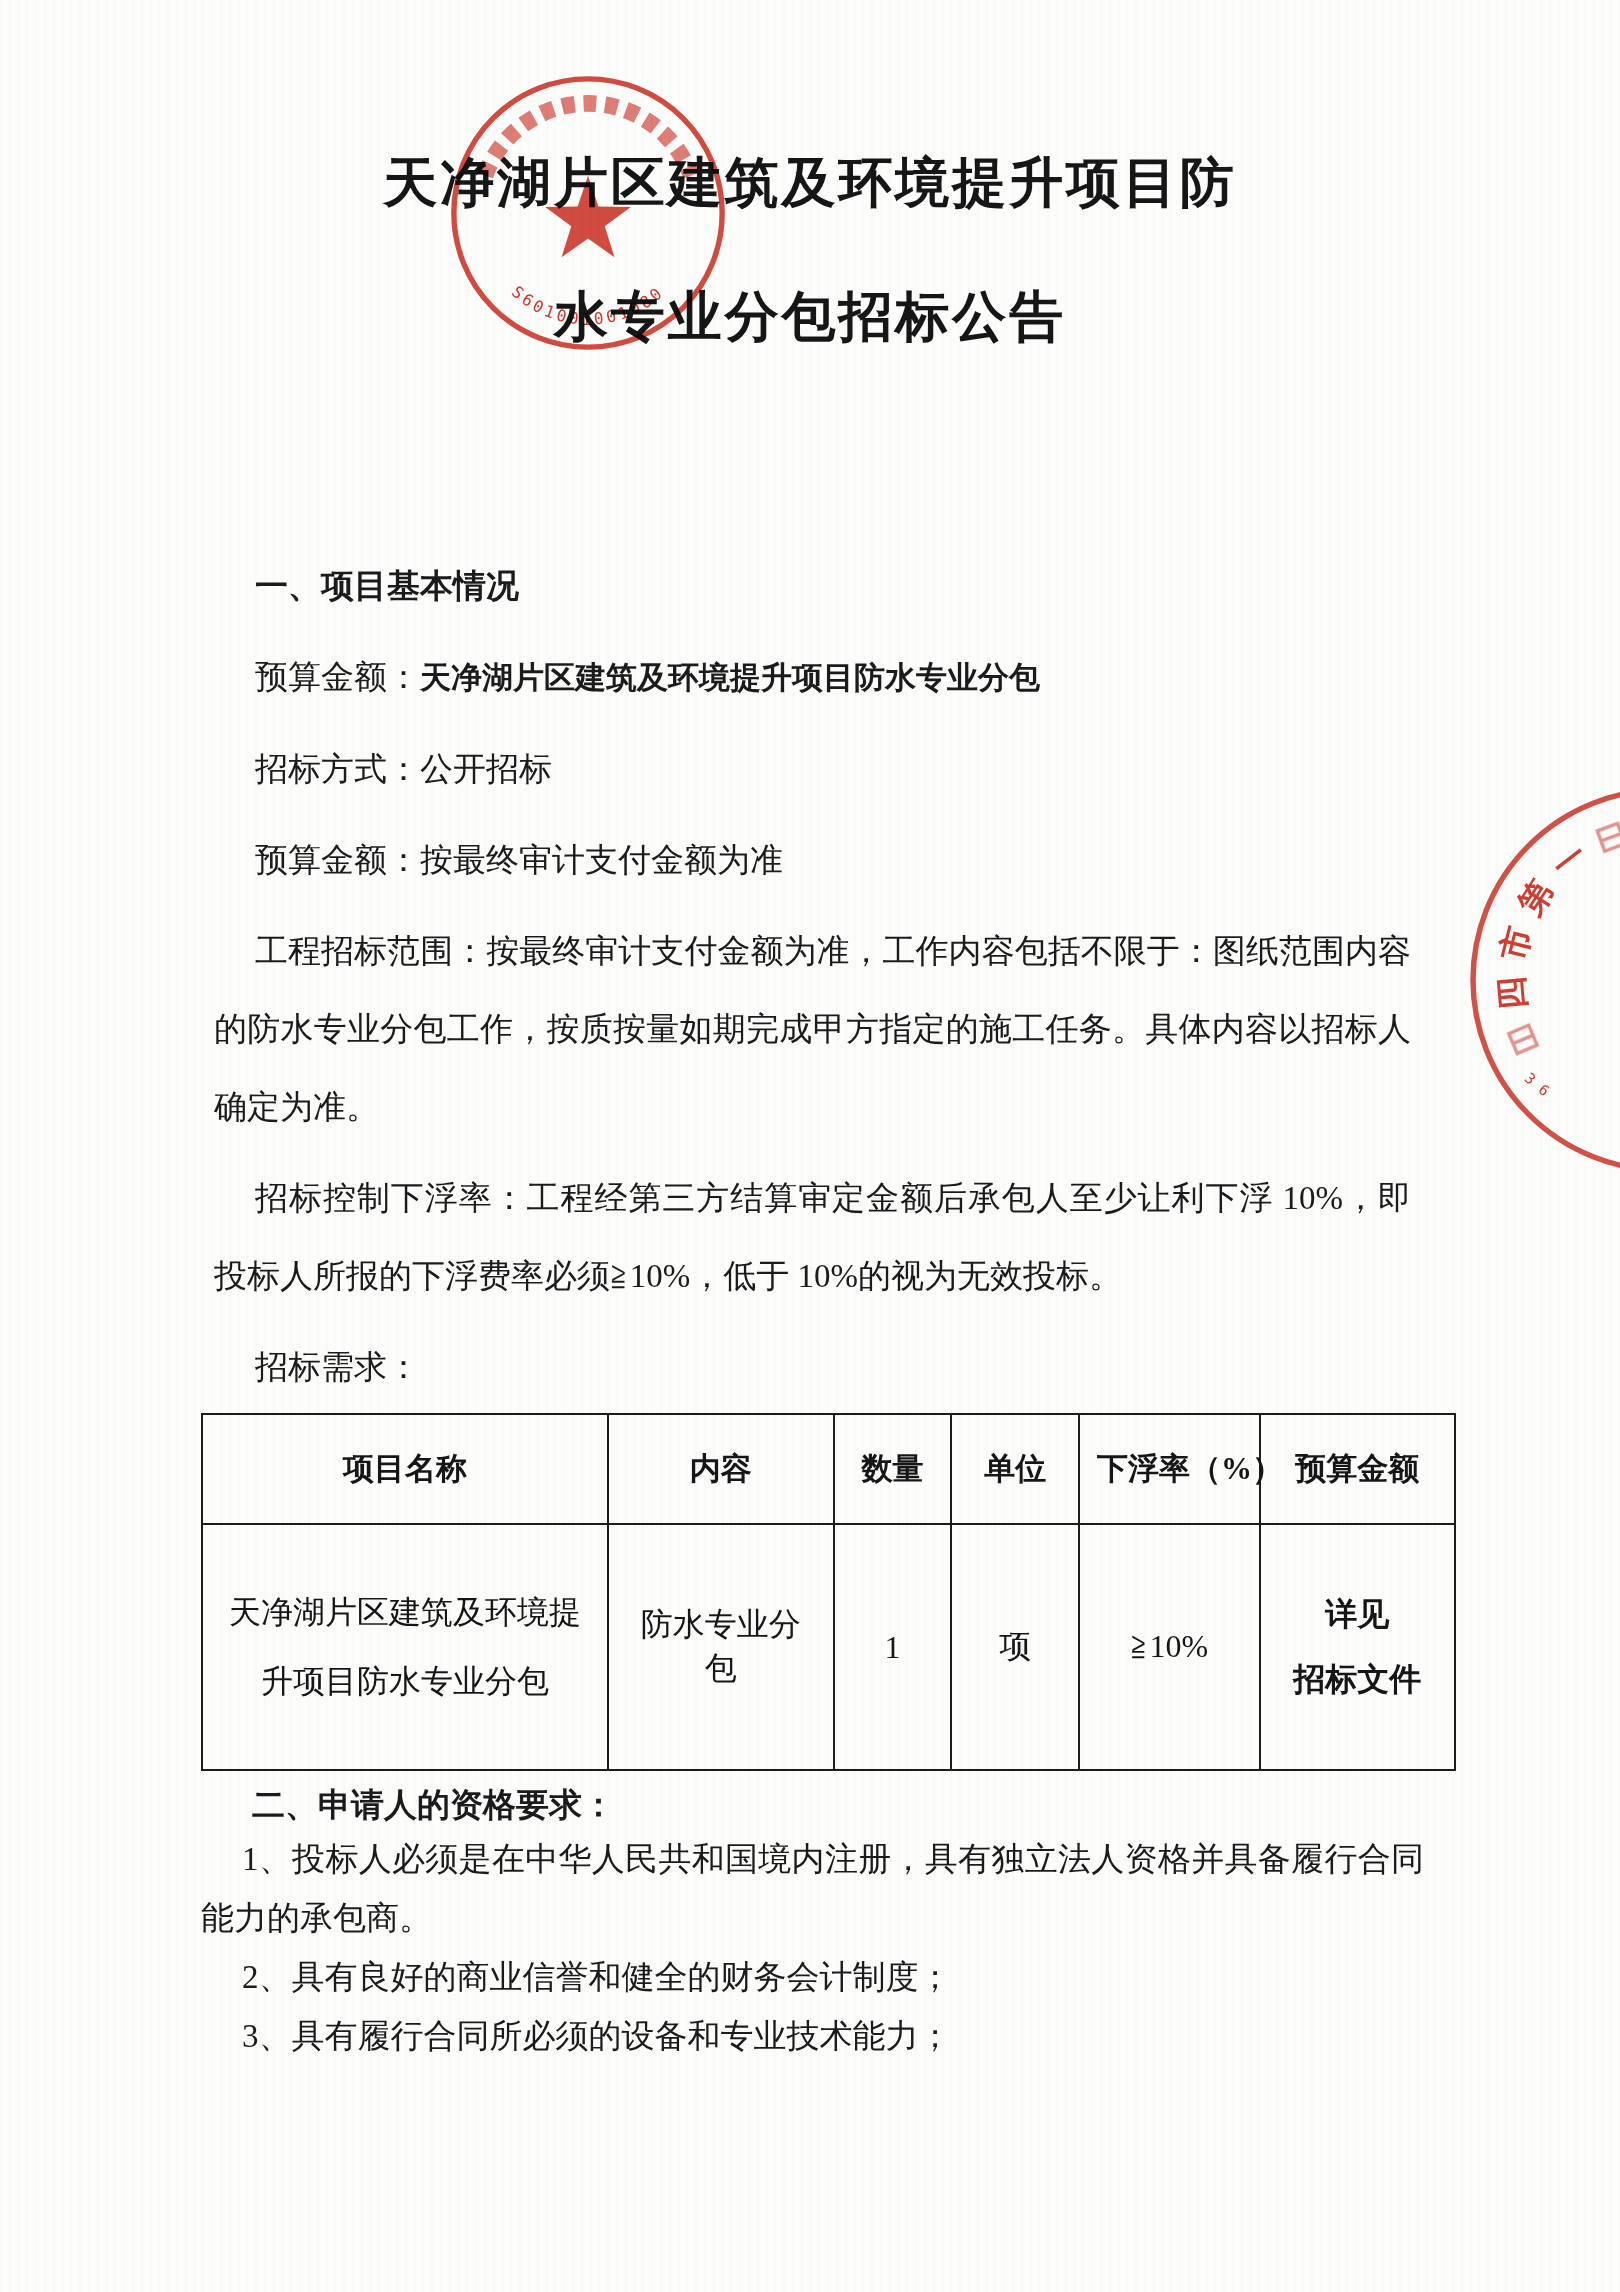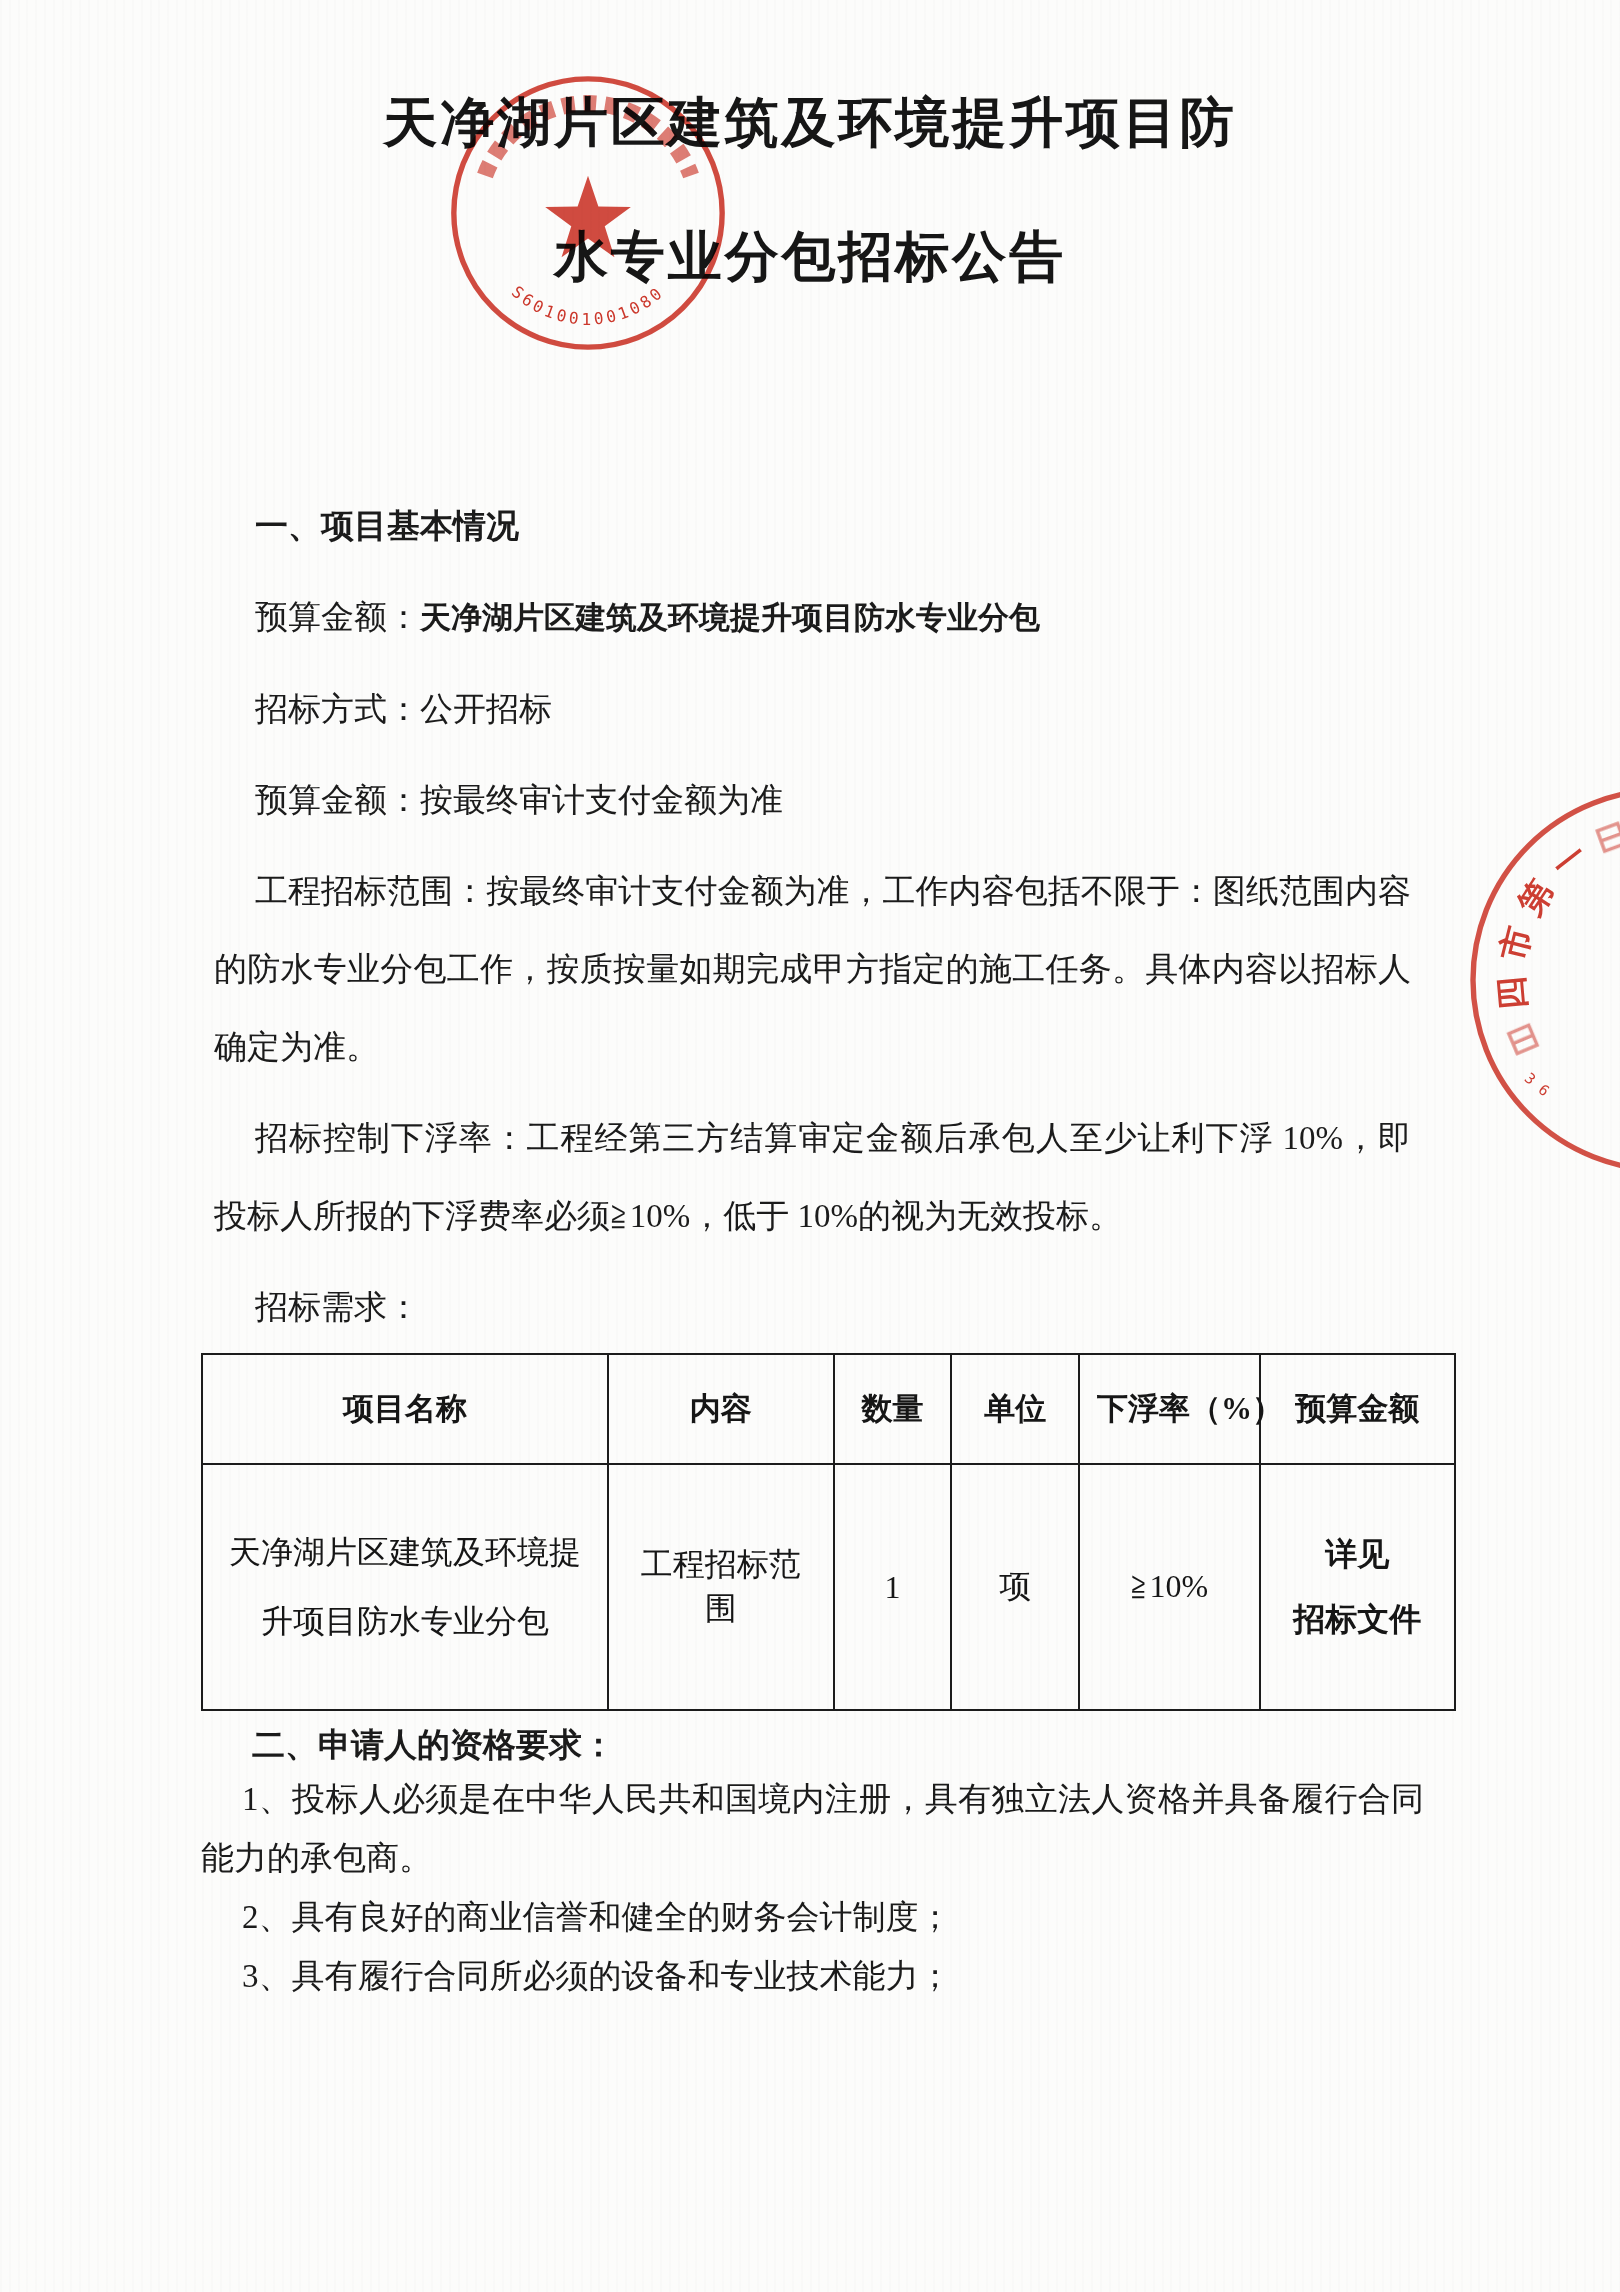--- a/index.html
+++ b/index.html
@@ -7,21 +7,21 @@
     position:relative;
     width:1620px; height:2293px;
     margin:0 auto;
     background:#fcfcfb;
     background-image:repeating-linear-gradient(90deg, rgba(0,0,0,0.012) 0 2px, rgba(0,0,0,0) 2px 8.8px);
     overflow:hidden;
     color:#1b1b1b;
   }
   
   .title-block {
-    padding-top:56px;
+    padding-top:116px;
     text-align:center;
     font-family:"Liberation Serif","DejaVu Serif",serif;
     font-weight:700;
     font-size:54px;
     line-height:134px;
     letter-spacing:2.9px;
     color:#161616;
   }
   
   .content {
@@ -136,21 +136,21 @@
         <th>内容</th>
         <th>数量</th>
         <th>单位</th>
         <th>下浮率（%）</th>
         <th>预算金额</th>
       </tr>
     </thead>
     <tbody>
       <tr>
         <td class="cell-project">天净湖片区建筑及环境提升项目防水专业分包</td>
-        <td>工程招标范围</td>
+        <td>防水专业分包</td>
         <td>1</td>
         <td>项</td>
         <td>≧10%</td>
         <td class="cell-req">详见
 招标文件</td>
       </tr>
     </tbody>
   </table>
 
   <div class="content2">

